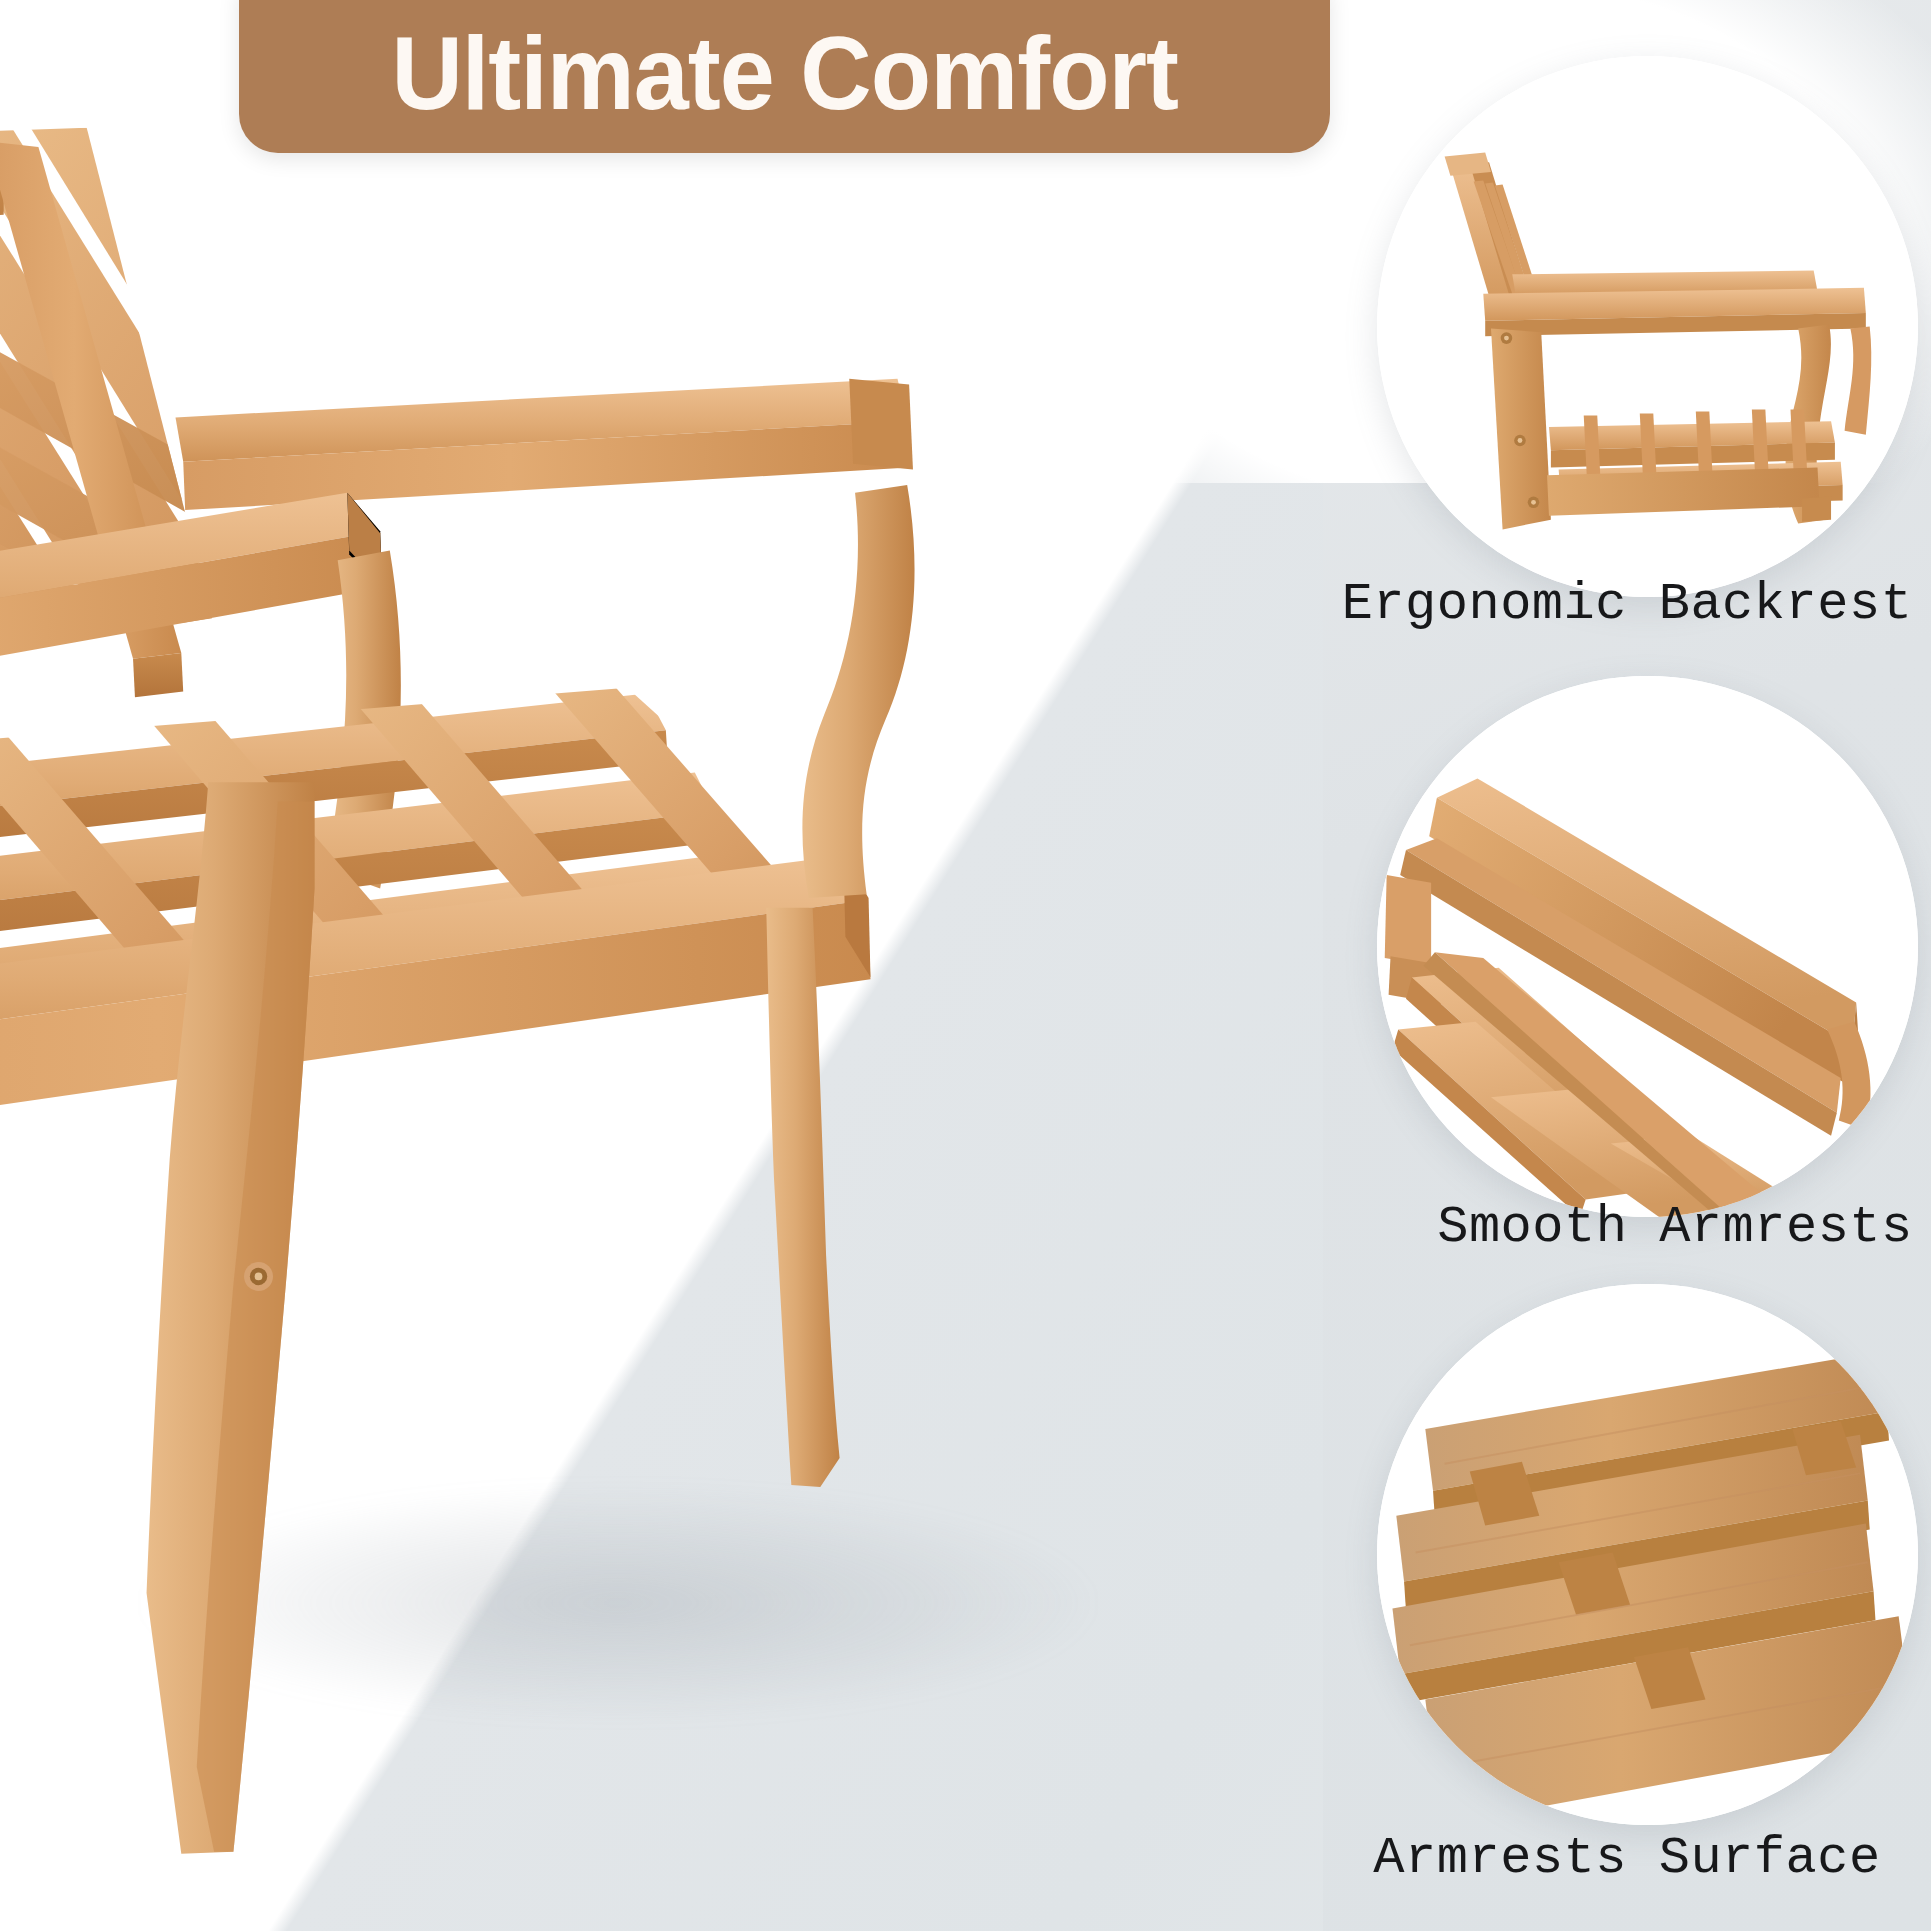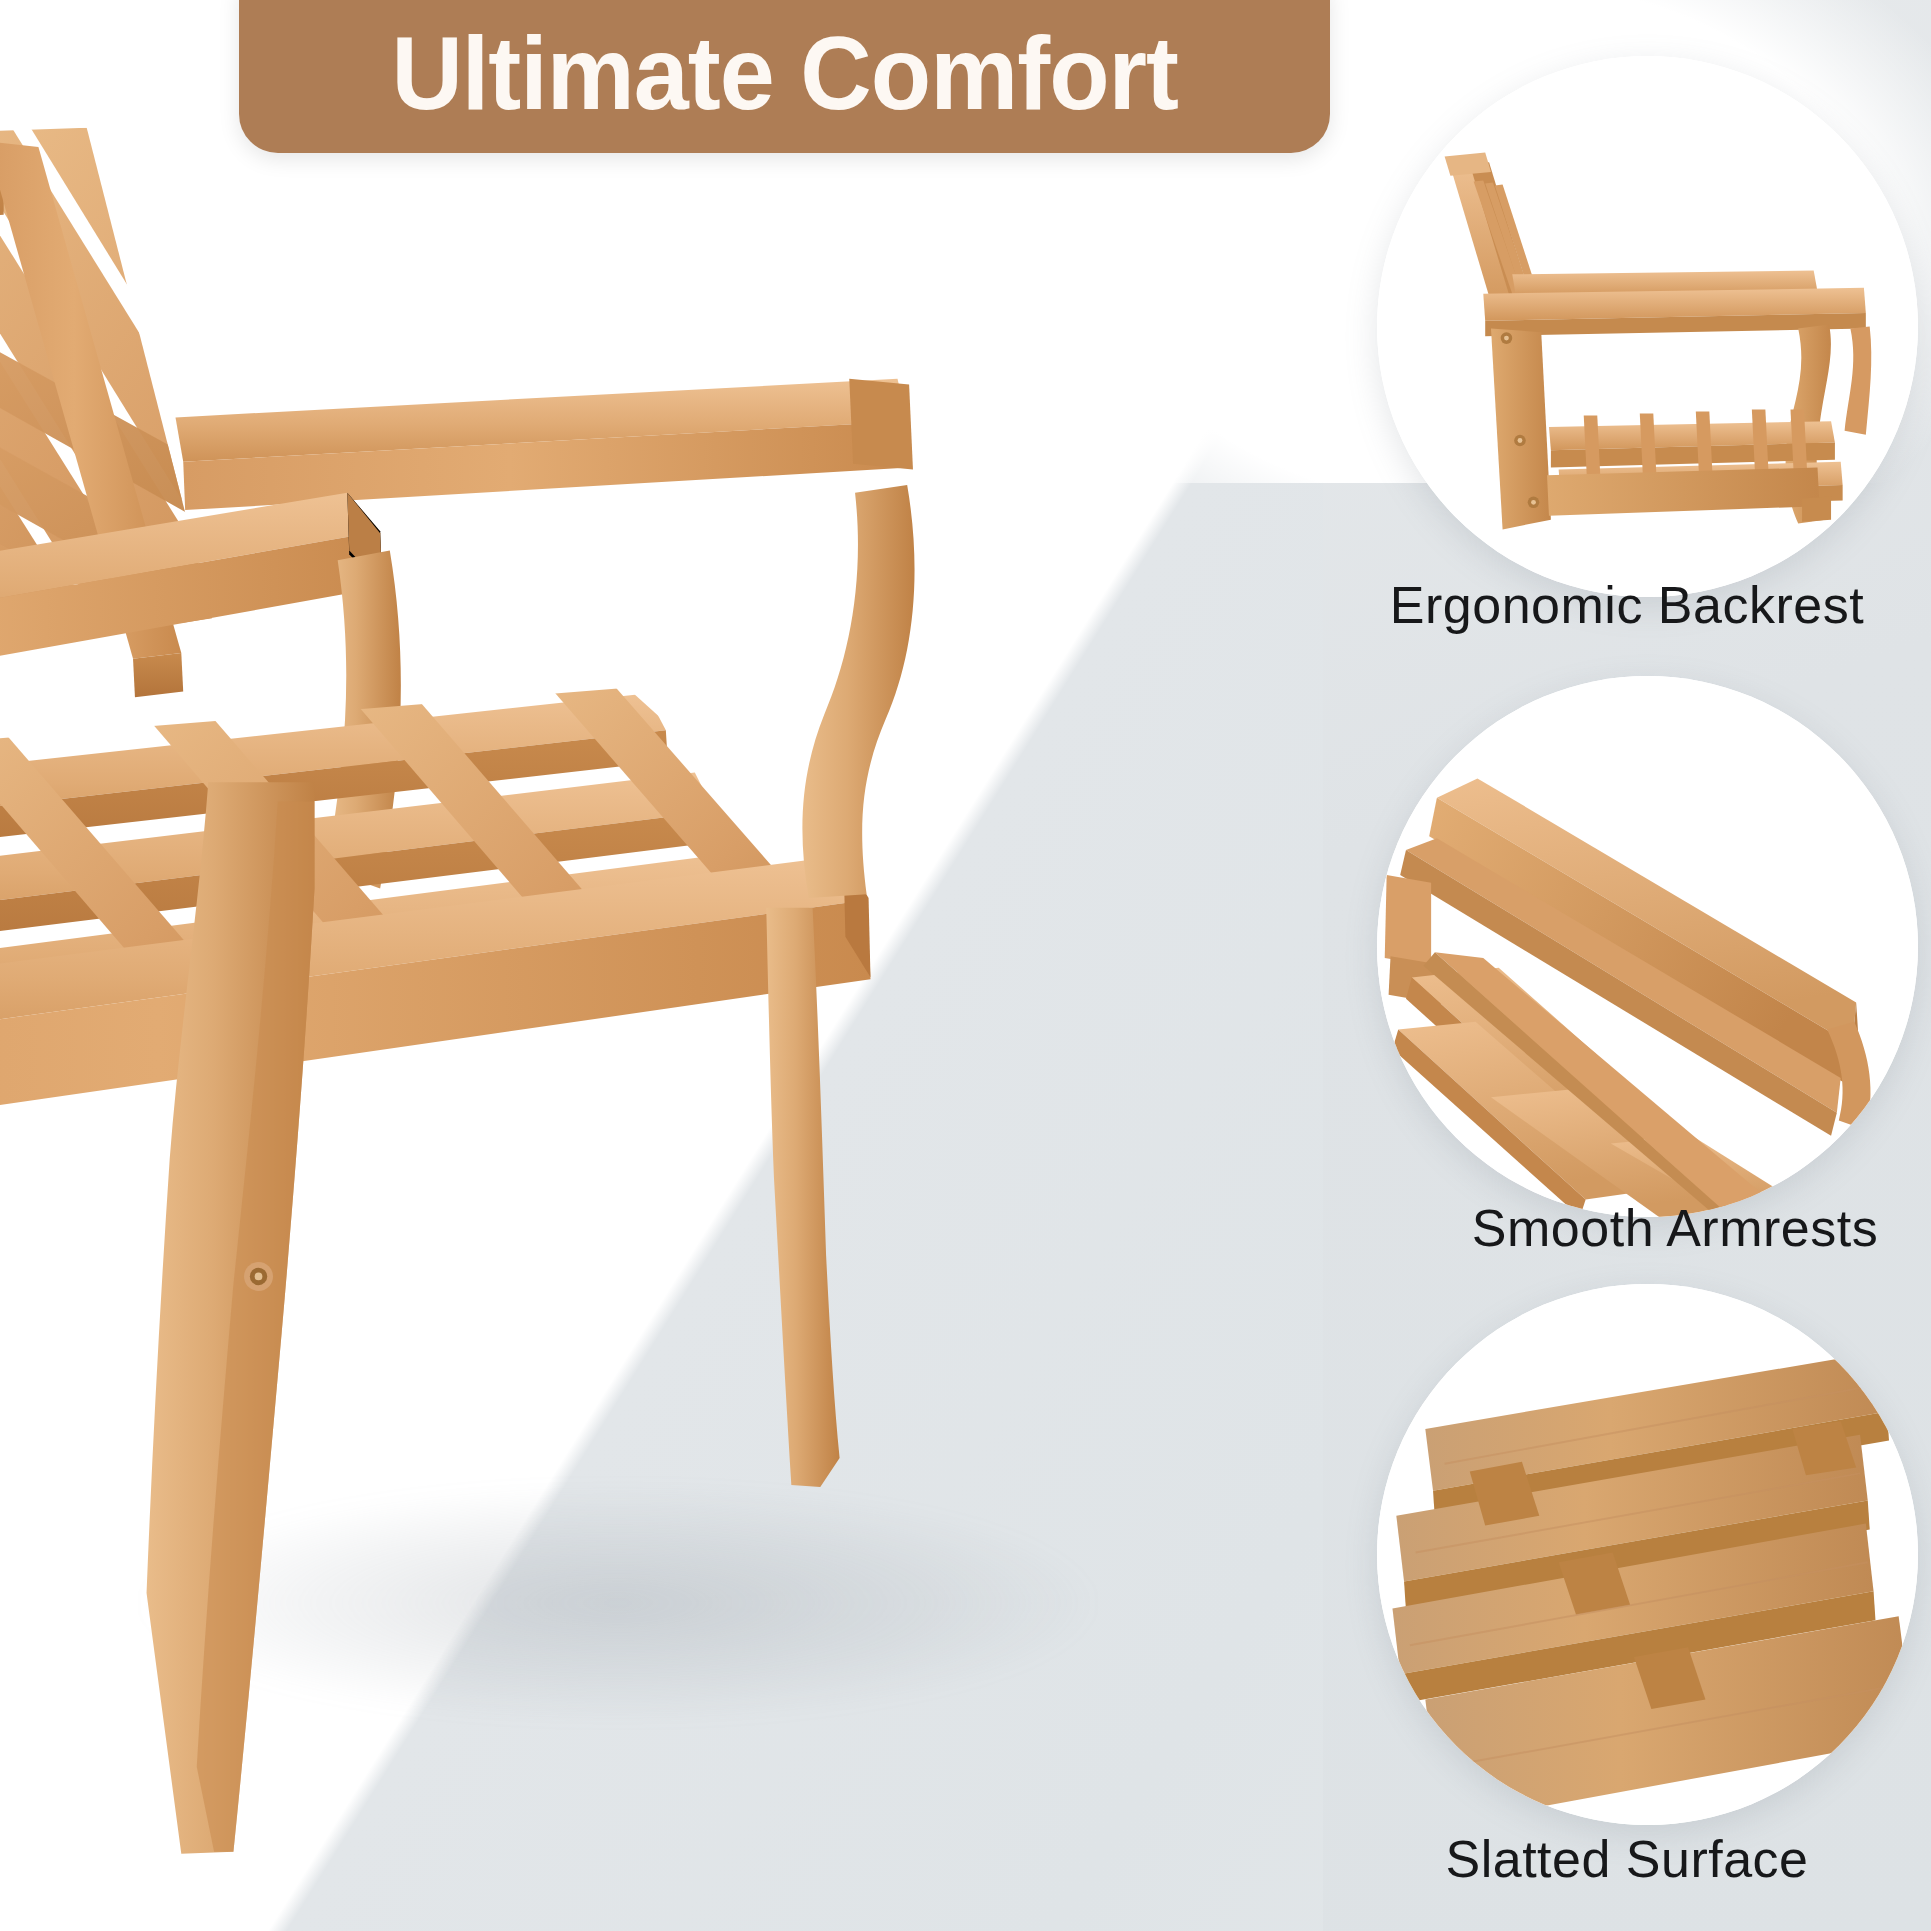--- a/index.html
+++ b/index.html
@@ -54,21 +54,21 @@
   .callout{position:absolute;}
   .circle{
     position:absolute;border-radius:50%;overflow:hidden;background:#ffffff;
     box-shadow:0 9.7px 33px rgba(120,130,140,.20);
   }
   .circle svg{display:block;}
   .cap{
     position:absolute;width:608px;text-align:center;
     color:#17181a;font-size:52px;line-height:1;font-weight:400;
     letter-spacing:0.5px;
-    font-family:Liberation Sans, sans-serif;
+    font-family:Liberation Mono, monospace;
   }
 
   
   #co1-circle{left:1377px;top:56px;width:541px;height:541px;}
   #co1-cap{left:1323px;top:579px;}
   
   #co2-circle{left:1377px;top:676px;width:541px;height:541px;}
   #co2-cap{left:1371px;top:1202px;}
   
   #co3-circle{left:1377px;top:1284px;width:541px;height:541px;}
@@ -389,17 +389,17 @@
         </g>
 
         <g stroke="#c59061" stroke-width="2" opacity=".5" fill="none">
           <path d="M70,186 L520,104"></path>
           <path d="M40,278 L500,196"></path>
           <path d="M34,374 L508,288"></path>
           <path d="M68,500 L546,414"></path>
         </g>
       </svg>
     </div>
-    <div class="cap" id="co3-cap">Slatted Surface</div>
+    <div class="cap" id="co3-cap">Armrests Surface</div>
   </div>
 
 </div>
 
 
 </body></html>

